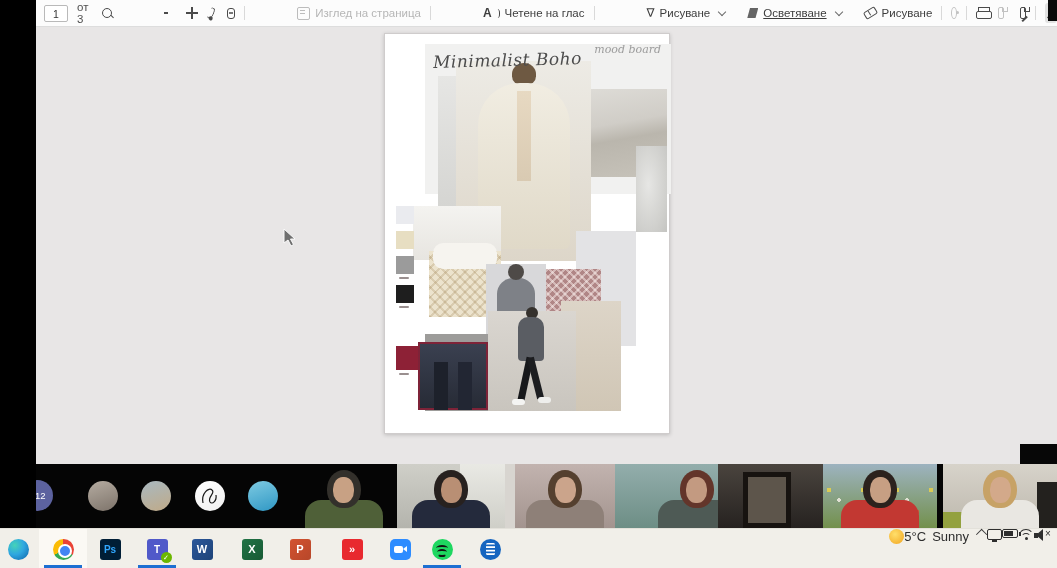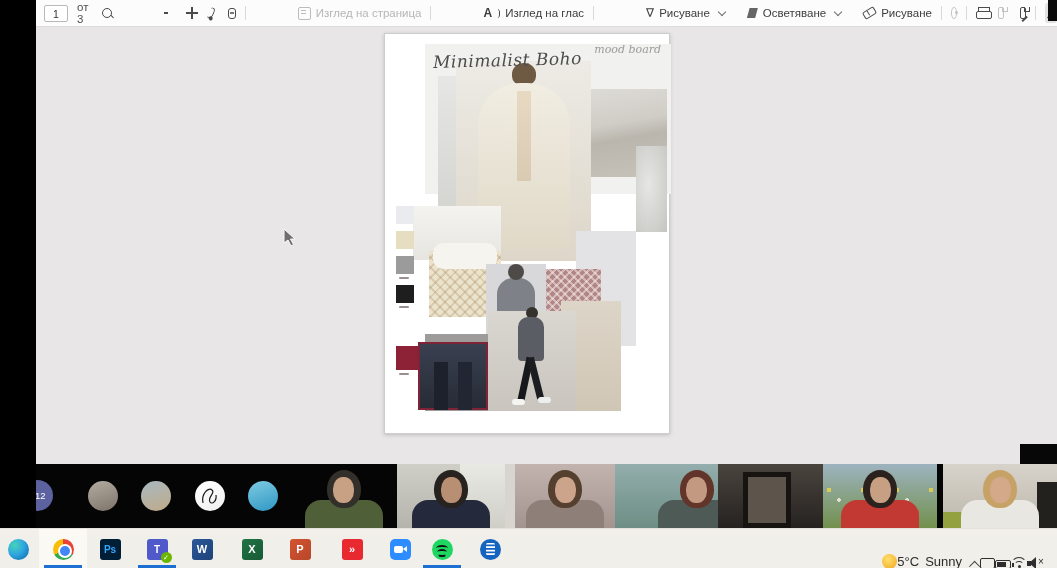--- a/index.html
+++ b/index.html
@@ -166,21 +166,21 @@
                   border-right:4px solid #fff; border-top:3px solid transparent; border-bottom:3px solid transparent; }
   .i-spotify { width:21px; height:21px; border-radius:50%; background:#1ed760; position:relative; }
   .i-spotify::before { content:""; position:absolute; left:4.5px; top:6px; width:12px; height:4px;
       border-top:2px solid #121212; border-radius:50%; }
   .i-spotify::after { content:""; position:absolute; left:5.5px; top:10.5px; width:10px; height:4px;
       border-top:2px solid #121212; border-radius:50%; box-shadow:0 3.5px 0 -1.5px #121212; }
   .i-film { width:21px; height:21px; border-radius:50%; background:#1565c0; position:relative; }
   .i-film::after { content:""; position:absolute; left:6px; top:4.5px; width:9px; height:12px; background:#fff; border-radius:1.5px;
       background-image:linear-gradient(#1565c0 1.5px, transparent 1.5px); background-size:9px 3.5px; background-position:0 1.5px; }
 
-  .tray { position:absolute; right:12px; top:0; height:40px; display:flex; align-items:flex-end; color:#2c2c2c; }
+  .tray { position:absolute; right:5px; top:0; height:40px; display:flex; align-items:flex-start; color:#2c2c2c; }
   .sun { width:15px; height:15px; border-radius:50%; background:radial-gradient(circle at 40% 35%, #ffdf6b, #f2a51f); }
   .weather-text { font-size:13px; color:#2c2c2c; display:flex; gap:6px; }
   .tr-chevron { width:8px; height:8px; border-left:1.6px solid #3c3c3c; border-top:1.6px solid #3c3c3c;
                 transform:rotate(45deg) translateY(2px); }
   .tr-cast { width:15px; height:11px; border:1.5px solid #2e2e2e; border-radius:2px; position:relative; }
   .tr-cast::after { content:""; position:absolute; left:50%; bottom:-3px; width:5px; height:3px; margin-left:-2.5px; background:#2e2e2e; }
   .tr-batt { width:16px; height:9px; border:1.5px solid #2e2e2e; border-radius:2px; position:relative; }
   .tr-batt::before { content:""; position:absolute; right:-4px; top:1.5px; width:2px; height:4px; background:#2e2e2e; }
   .tr-batt::after { content:""; position:absolute; left:1px; top:1px; width:9px; height:4.5px; background:#2e2e2e; }
   .tr-wifi { width:16px; height:12px; position:relative; overflow:hidden; }
@@ -213,31 +213,31 @@
 
     <span class="tb-btn tb-disabled">
       <span class="ic ic-pageview"></span>
       <span>Изглед на страница</span>
     </span>
     <span class="tb-sep"></span>
 
     <span class="tb-btn">
       <span class="ic ic-readaloud">A</span>
       <span class="ic ic-wave"></span>
-      <span>Изглед на глас</span>
+      <span>Четене на глас</span>
     </span>
     <span class="tb-sep"></span>
 
     <span class="tb-btn">
       <span class="ic ic-pen">∇</span>
       <span>Рисуване</span>
       <span class="chev"></span>
     </span>
 
-    <span class="tb-btn" style="margin-left:22px;">
+    <span class="tb-btn" style="margin-left:22px;text-decoration:underline;">
       <span class="ic ic-marker"></span>
       <span>Осветяване</span>
       <span class="chev"></span>
     </span>
 
     <span class="tb-btn" style="margin-left:22px;">
       <span class="ic ic-eraser"></span>
       <span>Рисуване</span>
     </span>
     <span class="tb-sep"></span>

